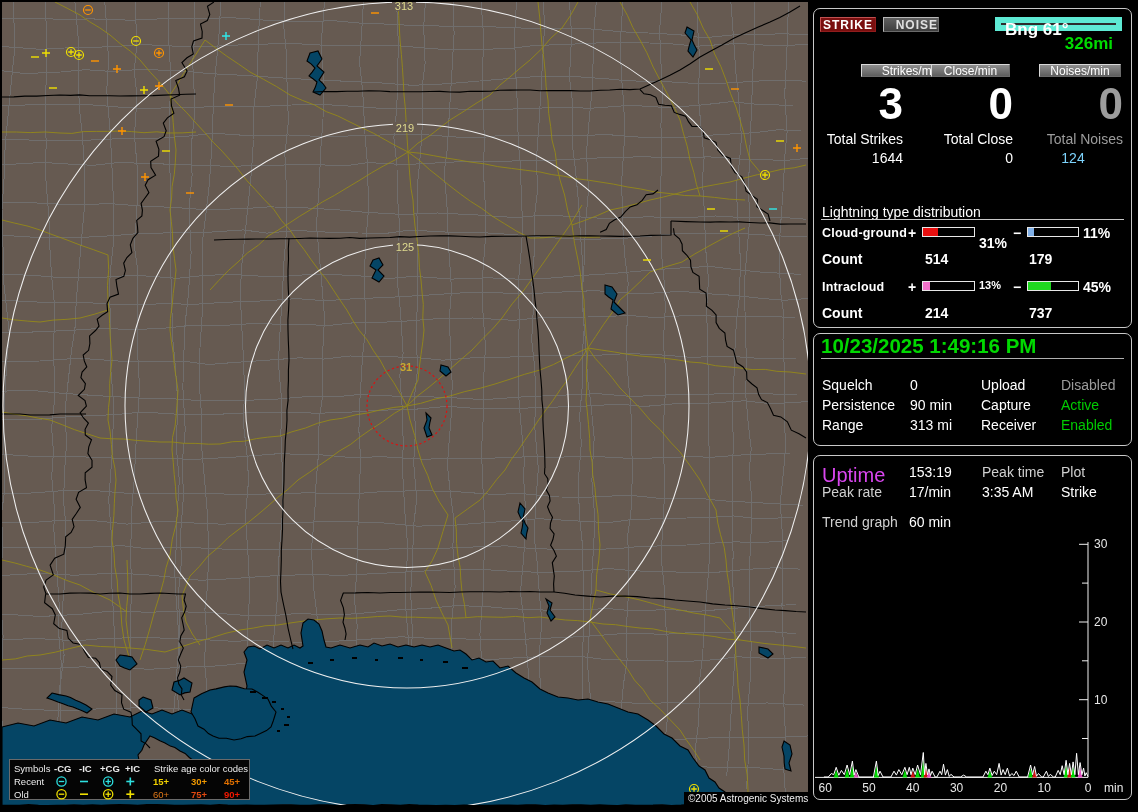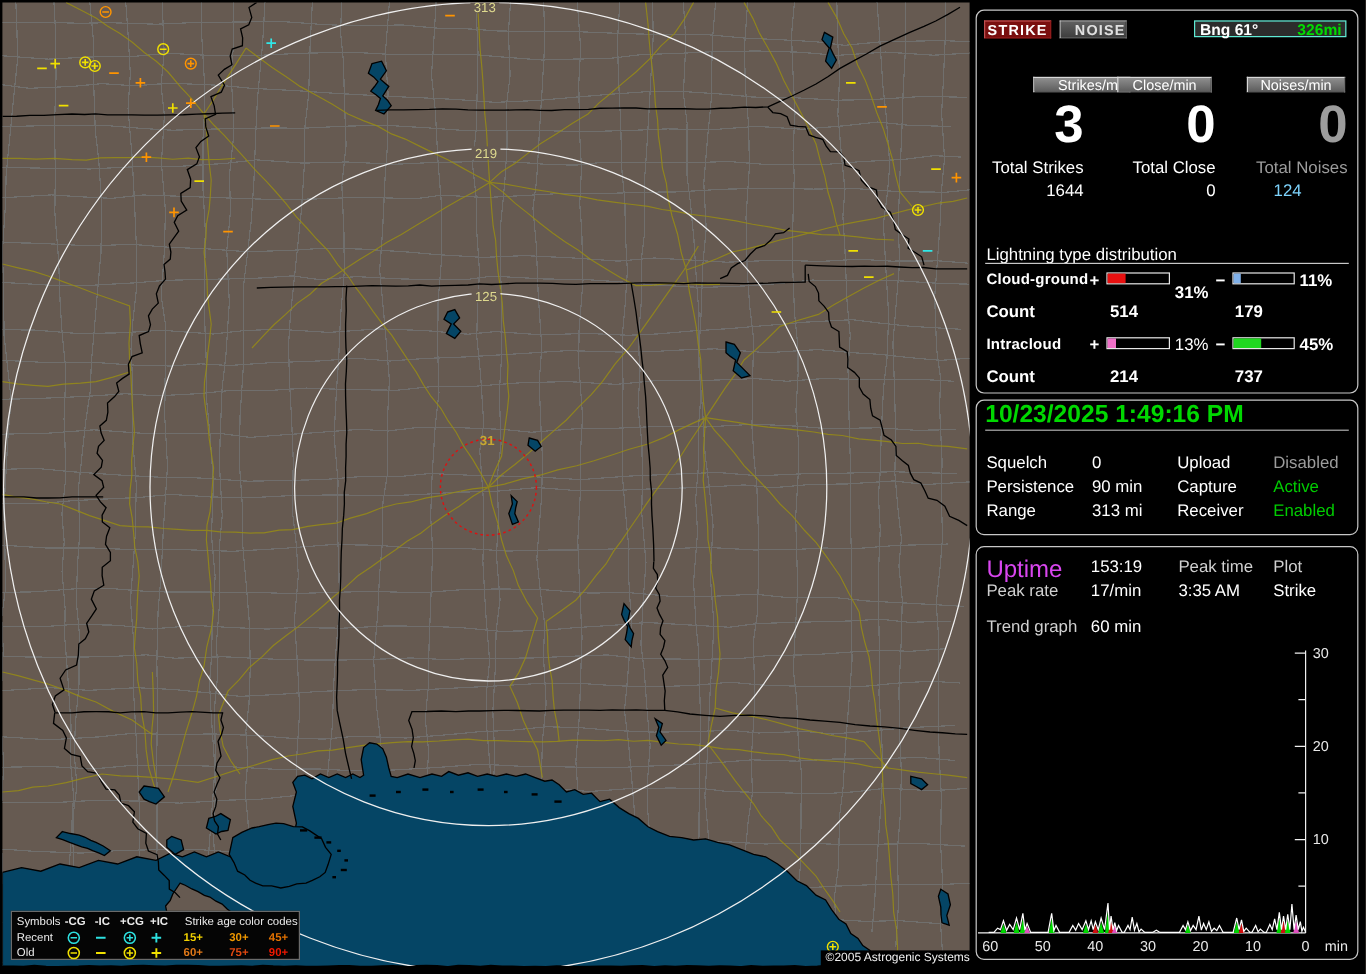--- a/index.html
+++ b/index.html
@@ -232,29 +232,29 @@
 <div style="position:absolute;left:44px;top:3px;font-weight:bold">-CG</div>
 <div style="position:absolute;left:69px;top:3px;font-weight:bold">-IC</div>
 <div style="position:absolute;left:90px;top:3px;font-weight:bold">+CG</div>
 <div style="position:absolute;left:115px;top:3px;font-weight:bold">+IC</div>
 <div style="position:absolute;left:144px;top:3px">Strike age color codes</div>
 <div style="position:absolute;left:4px;top:16px">Recent</div>
 <div style="position:absolute;left:4px;top:29px">Old</div>
 <div style="position:absolute;left:143px;top:16px;color:#f0d000;font-weight:bold">15+</div>
 <div style="position:absolute;left:181px;top:16px;color:#f09800;font-weight:bold">30+</div>
 <div style="position:absolute;left:214px;top:16px;color:#e07000;font-weight:bold">45+</div>
-<div style="position:absolute;left:143px;top:29px;color:#e07818;font-weight:bold">60+</div>
+<div style="position:absolute;left:143px;top:29px;color:#e07818;font-weight:normal">60+</div>
 <div style="position:absolute;left:181px;top:29px;color:#e04810;font-weight:bold">75+</div>
 <div style="position:absolute;left:214px;top:29px;color:#f01800;font-weight:bold">90+</div>
 </div>
 <div style="position:absolute;left:684px;top:792px;width:125px;height:13px;background:#000;color:#f0f0f0;font-size:10px;padding-left:4px;line-height:13px;white-space:nowrap">©2005 Astrogenic Systems</div>
 <div style="position:absolute;left:813px;top:8px;width:319px;height:320px;border:1px solid #c8c8c8;border-radius:7px;background:#000"></div>
 <div style="position:absolute;left:820px;top:17px;width:56px;height:15px;background:#7a0f0f;border:1px solid;border-color:#c05050 #901c1c #901c1c #c05050;color:#fff;font-weight:bold;font-size:12px;text-align:center;line-height:15px;letter-spacing:1px">STRIKE</div>
 <div style="position:absolute;left:883px;top:17px;width:56px;height:15px;background:linear-gradient(#606060,#3e3e3e);border:1px solid;border-color:#b8b8b8 #6a6a6a #6a6a6a #b8b8b8;color:#e0e0e0;font-weight:bold;font-size:12px;text-align:right;line-height:15px;letter-spacing:1px">NOISE</div>
-<div style="position:absolute;left:995px;top:17px;width:127px;height:14px;background:#2c2c2c;border:1px solid #5eead4;line-height:14px;font-size:13px;font-weight:bold"><span style="color:#fff;padding-left:4px">Bng 61°</span><span style="color:#00dc00;float:right;padding-right:3px">326mi</span></div>
+<div style="position:absolute;left:995px;top:17px;width:127px;height:14px;background:#2c2c2c;border:6px solid #5eead4;line-height:14px;font-size:17px;font-weight:bold"><span style="color:#fff;padding-left:4px">Bng 61°</span><span style="color:#00dc00;float:right;padding-right:3px">326mi</span></div>
 <div style="position:absolute;left:861px;top:64px;width:81px;height:13px;background:linear-gradient(#8e8e8e,#5e5e5e);border:1px solid;border-color:#d8d8d8 #6a6a6a #6a6a6a #d8d8d8;color:#fff;font-size:12px;text-align:right;line-height:13px">Strikes/min</div>
 <div style="position:absolute;left:931px;top:64px;width:79px;height:13px;background:linear-gradient(#8e8e8e,#5e5e5e);border:1px solid;border-color:#d8d8d8 #6a6a6a #6a6a6a #d8d8d8;color:#fff;font-size:12px;text-align:center;line-height:13px">Close/min</div>
 <div style="position:absolute;left:1039px;top:64px;width:82px;height:13px;background:linear-gradient(#8e8e8e,#5e5e5e);border:1px solid;border-color:#d8d8d8 #6a6a6a #6a6a6a #d8d8d8;color:#fff;font-size:12px;text-align:center;line-height:13px">Noises/min</div>
 <div style="position:absolute;left:803px;top:79px;width:100px;text-align:right;color:#fff;font-size:44px;font-weight:bold">3</div>
 <div style="position:absolute;left:913px;top:79px;width:100px;text-align:right;color:#fff;font-size:44px;font-weight:bold">0</div>
 <div style="position:absolute;left:1023px;top:79px;width:100px;text-align:right;color:#9c9c9c;font-size:44px;font-weight:bold">0</div>
 <div style="position:absolute;left:803px;top:131px;width:100px;text-align:right;color:#fff;font-size:14px">Total Strikes</div>
 <div style="position:absolute;left:913px;top:131px;width:100px;text-align:right;color:#fff;font-size:14px">Total Close</div>
 <div style="position:absolute;left:1023px;top:131px;width:100px;text-align:right;color:#9c9c9c;font-size:14px">Total Noises</div>
 <div style="position:absolute;left:803px;top:150px;width:100px;text-align:right;color:#fff;font-size:14px">1644</div>
@@ -274,21 +274,21 @@
   </div>
 <div style="position:absolute;left:1083px;top:225px;color:#fff;font-size:14px;font-weight:bold">11%</div>
 <div style="position:absolute;left:822px;top:251px;color:#fff;font-size:14px;font-weight:bold">Count</div>
 <div style="position:absolute;left:925px;top:251px;color:#fff;font-size:14px;font-weight:bold">514</div>
 <div style="position:absolute;left:1029px;top:251px;color:#fff;font-size:14px;font-weight:bold">179</div>
 <div style="position:absolute;left:822px;top:280px;color:#fff;font-size:12.5px;font-weight:bold;letter-spacing:0.2px">Intracloud</div>
 <div style="position:absolute;left:908px;top:279px;color:#fff;font-size:14px;font-weight:bold">+</div>
 <div style="position:absolute;left:922px;top:281px;width:53px;height:10px;border:1px solid #e8e8e8;background:#000">
     <div style="width:13%;height:100%;background:#f070c8"></div>
   </div>
-<div style="position:absolute;left:979px;top:279px;color:#fff;font-size:14px;font-weight:normal">13%</div>
+<div style="position:absolute;left:979px;top:279px;color:#fff;font-size:11px;font-weight:bold">13%</div>
 <div style="position:absolute;left:1013px;top:279px;color:#fff;font-size:14px;font-weight:bold">−</div>
 <div style="position:absolute;left:1027px;top:281px;width:52px;height:10px;border:1px solid #e8e8e8;background:#000">
     <div style="width:45%;height:100%;background:#20d820"></div>
   </div>
 <div style="position:absolute;left:1083px;top:279px;color:#fff;font-size:14px;font-weight:bold">45%</div>
 <div style="position:absolute;left:822px;top:305px;color:#fff;font-size:14px;font-weight:bold">Count</div>
 <div style="position:absolute;left:925px;top:305px;color:#fff;font-size:14px;font-weight:bold">214</div>
 <div style="position:absolute;left:1029px;top:305px;color:#fff;font-size:14px;font-weight:bold">737</div>
 <div style="position:absolute;left:813px;top:333px;width:319px;height:113px;border:1px solid #c8c8c8;border-radius:7px;background:#000"></div>
 <div style="position:absolute;left:821px;top:334px;color:#00d800;font-size:20.5px;font-weight:bold">10/23/2025 1:49:16 PM</div>

